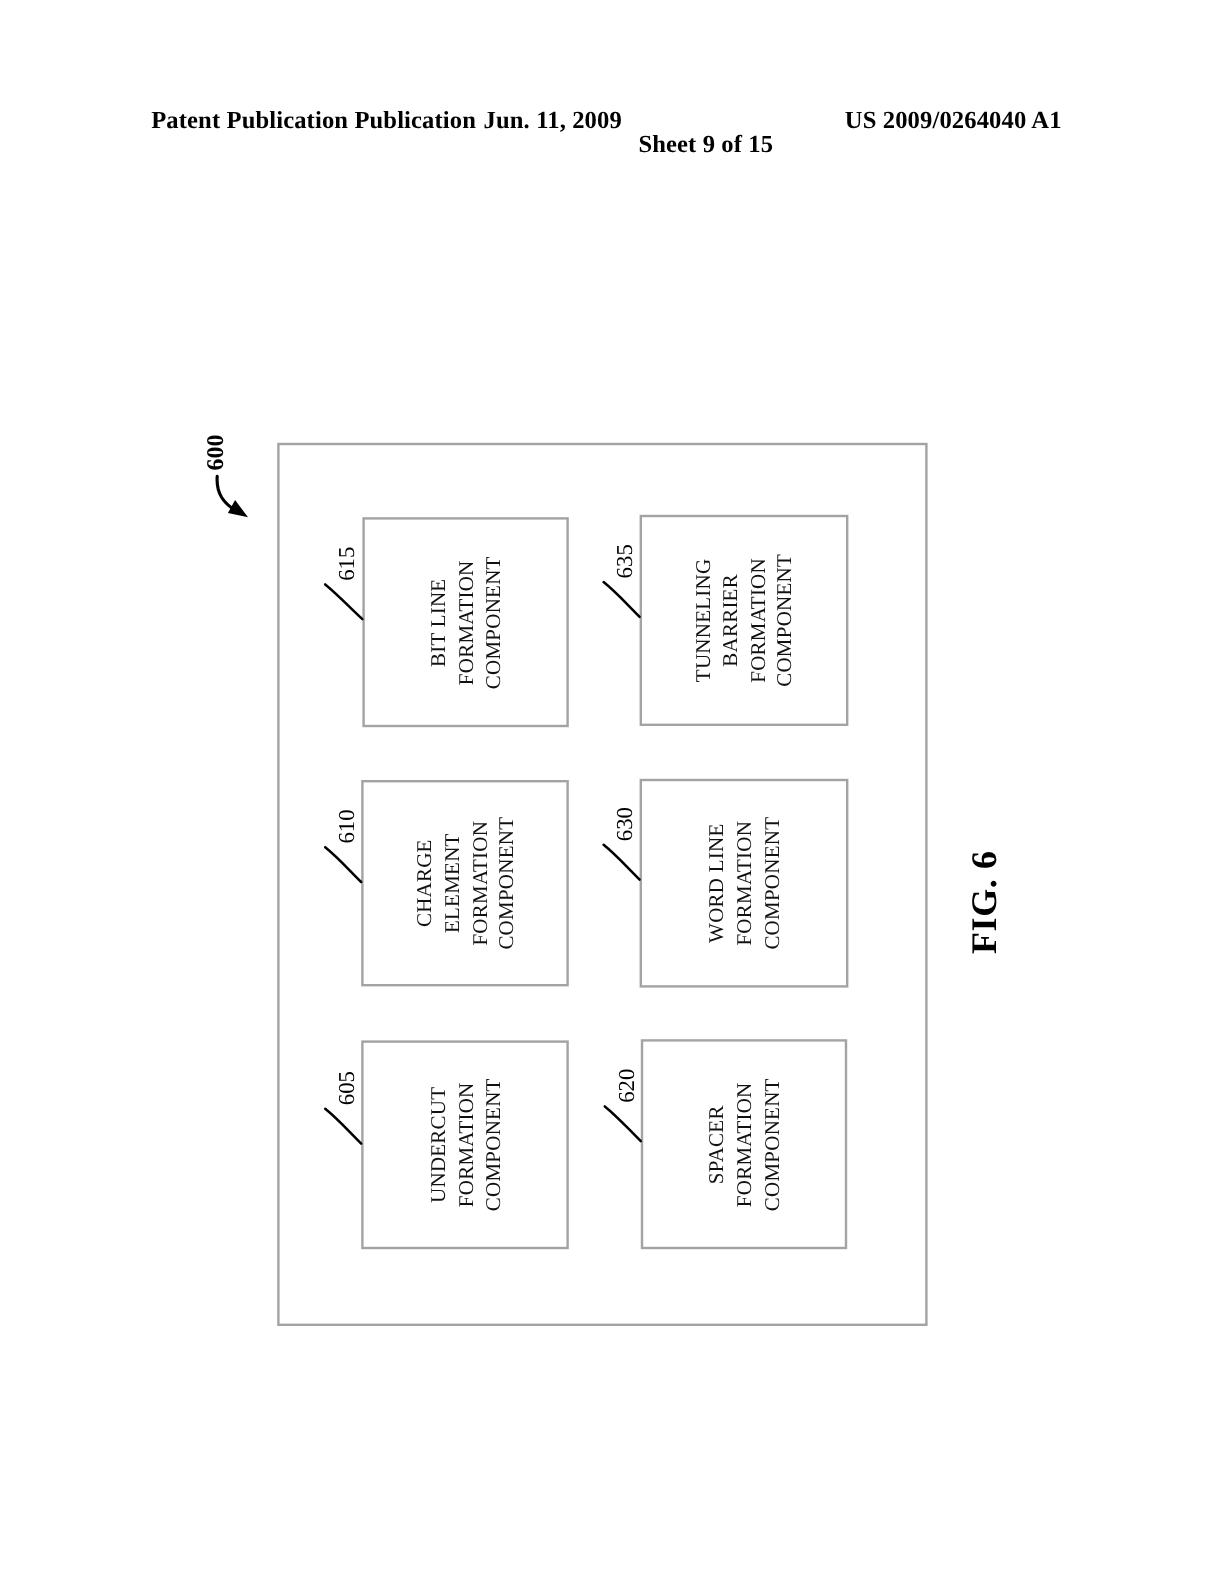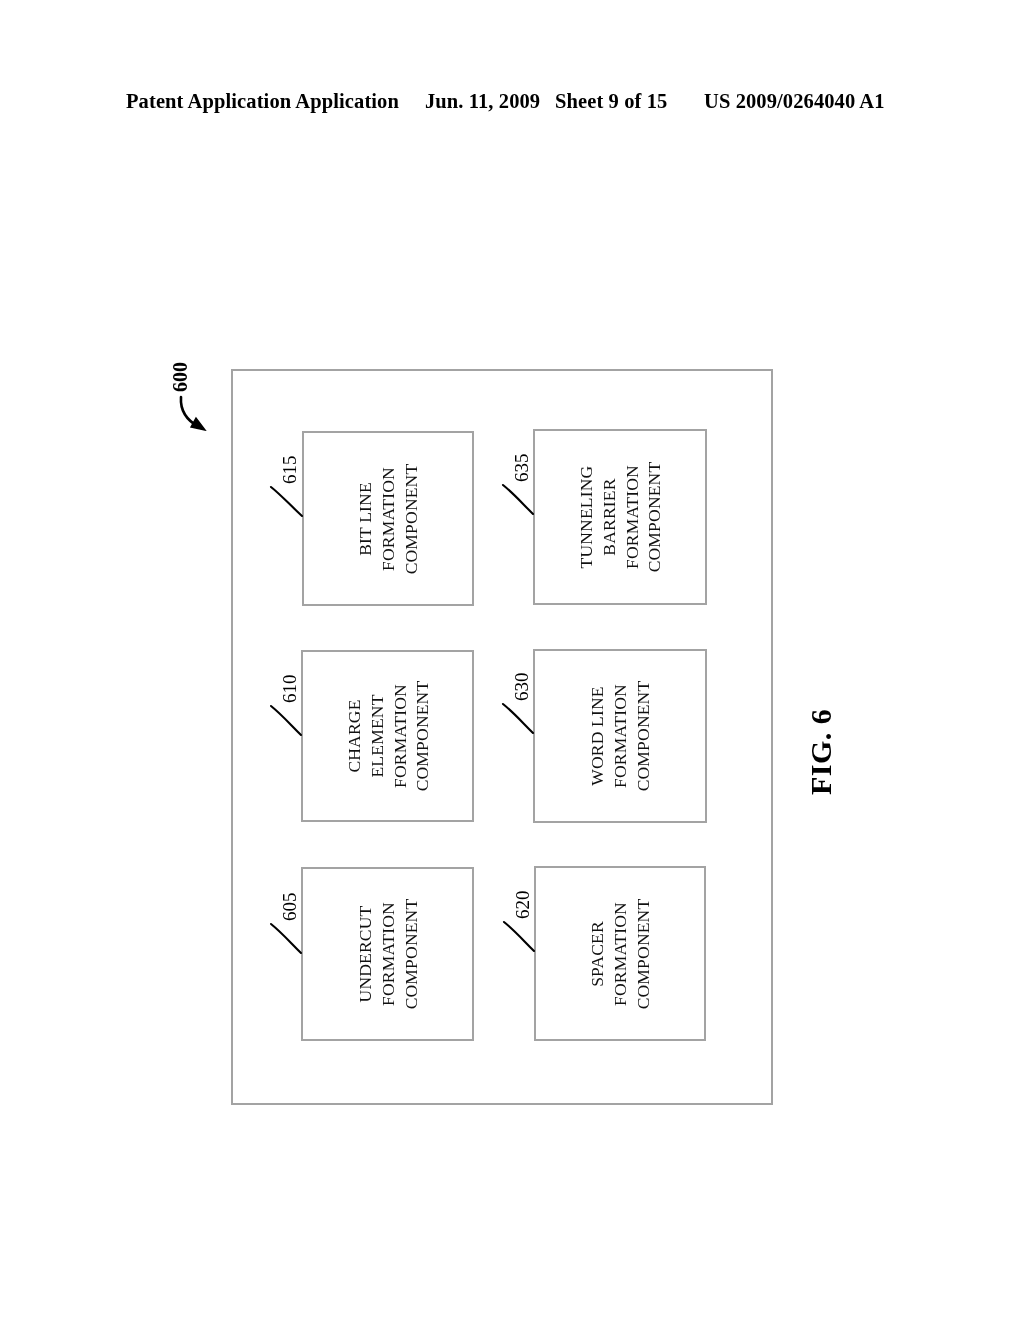--- a/index.html
+++ b/index.html
@@ -31,25 +31,26 @@
     font-size: 20.5px;
     letter-spacing: 0.1px;
     white-space: nowrap;
   }
   #page-header .hdr-pub {
     position: absolute;
     left: 126px;
   }
   #page-header .hdr-date {
     position: absolute;
-    left: 425px;
+    left: 403px;
   }
   #page-header .hdr-sheet {
     position: absolute;
-    left: 555px;
+    left: 532px;
+    margin-top: 20px;
   }
   #page-header .hdr-patnum {
     position: absolute;
     left: 704px;
   }
 
   
   #diagram-area {
     position: absolute;
     left: 0;
@@ -152,21 +153,21 @@
     line-height: 1;
     white-space: nowrap;
     transform: rotate(-90deg);
     transform-origin: left top;
   }
 </style>
 </head>
 <body>
 
 <div id="page-header">
-  <span class="hdr-pub">Patent Application Application</span>
+  <span class="hdr-pub">Patent Publication Publication</span>
   <span class="hdr-date">Jun. 11, 2009</span>
   <span class="hdr-sheet">Sheet 9 of 15</span>
   <span class="hdr-patnum">US 2009/0264040 A1</span>
 </div>
 
 <div id="diagram-area">
 
   <div id="system-container"></div>
 
   <div class="component-box" id="box-605">

